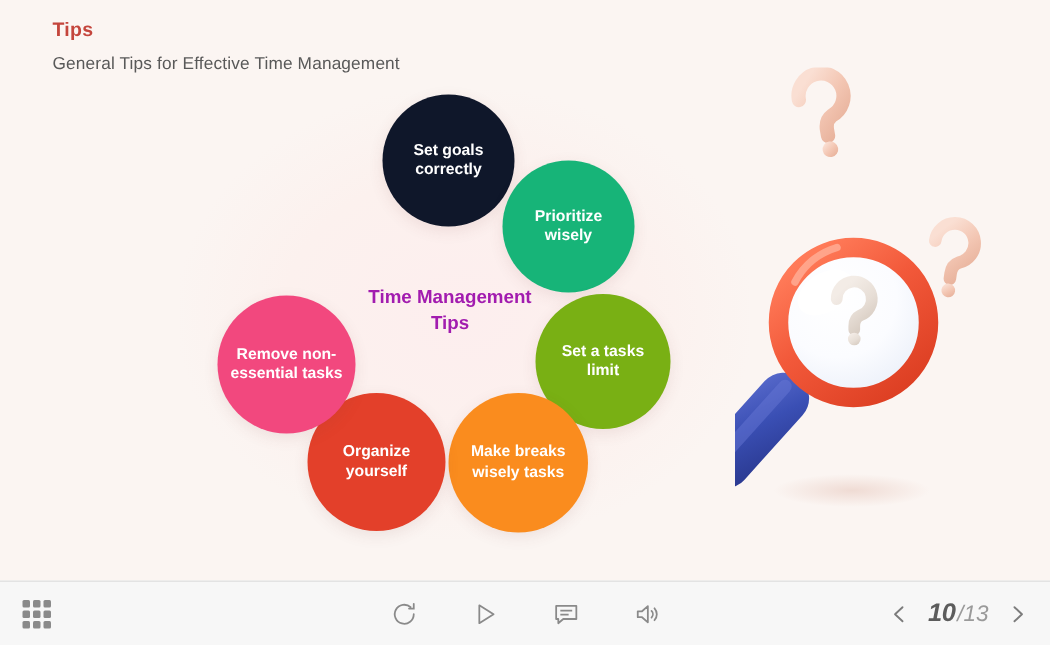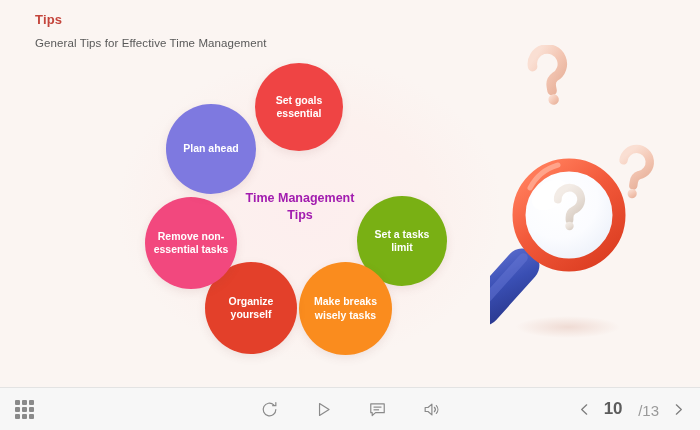--- a/index.html
+++ b/index.html
@@ -69,42 +69,48 @@
   }
   .grid-icon{
     display:grid;grid-template-columns:repeat(3,5px);grid-template-rows:repeat(3,5px);
     gap:2px;
   }
   .grid-icon i{display:block;width:5px;height:5px;background:#8a8a8a;border-radius:1px;}
   .page-num{
     font-size:17px;font-weight:bold;color:#5c5c5c;letter-spacing:-.2px;
   }
   .page-total{font-size:15px;color:#9a9a9a;font-weight:normal;}
-  .pager{display:flex;align-items:flex-end;gap:16px;}
+  .pager{display:flex;align-items:center;gap:1px;font-style:italic;}
   .arrow{cursor:pointer;color:#7c7c7c;display:flex;align-items:center;}
 </style>
 </head>
 <body>
 
 <div class="player">
 
   <div class="slide">
 
     <div class="title">Tips</div>
     <div class="subtitle">General Tips for Effective Time Management</div>
 
     <div class="diagram">
 
-      <div class="bubble" id="b0" style="left: 255px; top: 63px; width: 88px; height: 88px; background: #ef4444;">
+      <div class="bubble" id="b0" style="left: 255px; top: 63px; width: 88px; height: 88px; background: #0f172a;">
         <span>
           <span>Set goals</span><br>
-          <span>essential</span>
-        </span>
-      </div>
-
+          <span>correctly</span>
+        </span>
+      </div>
+
+      <div class="bubble" id="b1" style="left: 335px; top: 107px; width: 88px; height: 88px; background: rgb(23, 180, 120);">
+        <span>
+          <span>Prioritize</span><br>
+          <span>wisely</span>
+        </span>
+      </div>
 
       <div class="bubble" id="b2" style="left: 357px; top: 196px; width: 90px; height: 90px; background: rgb(121, 176, 20);">
         <span>
           <span>Set a tasks</span><br>
           <span>limit</span>
         </span>
       </div>
 
       <div class="bubble" id="b3" style="left: 299px; top: 262px; width: 93px; height: 93px; background: rgb(250, 140, 30);">
         <span>
@@ -120,25 +126,20 @@
         </span>
       </div>
 
       <div class="bubble" id="b5" style="left: 145px; top: 197px; width: 92px; height: 92px; background: rgb(242, 72, 126);">
         <span>
           <span>Remove non-</span><br>
           <span>essential tasks</span>
         </span>
       </div>
 
-      <div class="bubble" id="b6" style="left: 166px; top: 104px; width: 90px; height: 90px; background: rgb(126, 121, 224);">
-        <span>
-          <span>Plan ahead</span>
-        </span>
-      </div>
 
       <div class="center-label">
         <span>Time Management</span><br>
         <span>Tips</span>
       </div>
     </div>
 
     <div class="illus">
       <svg width="200" height="320" viewBox="0 0 200 320">
         <defs>

